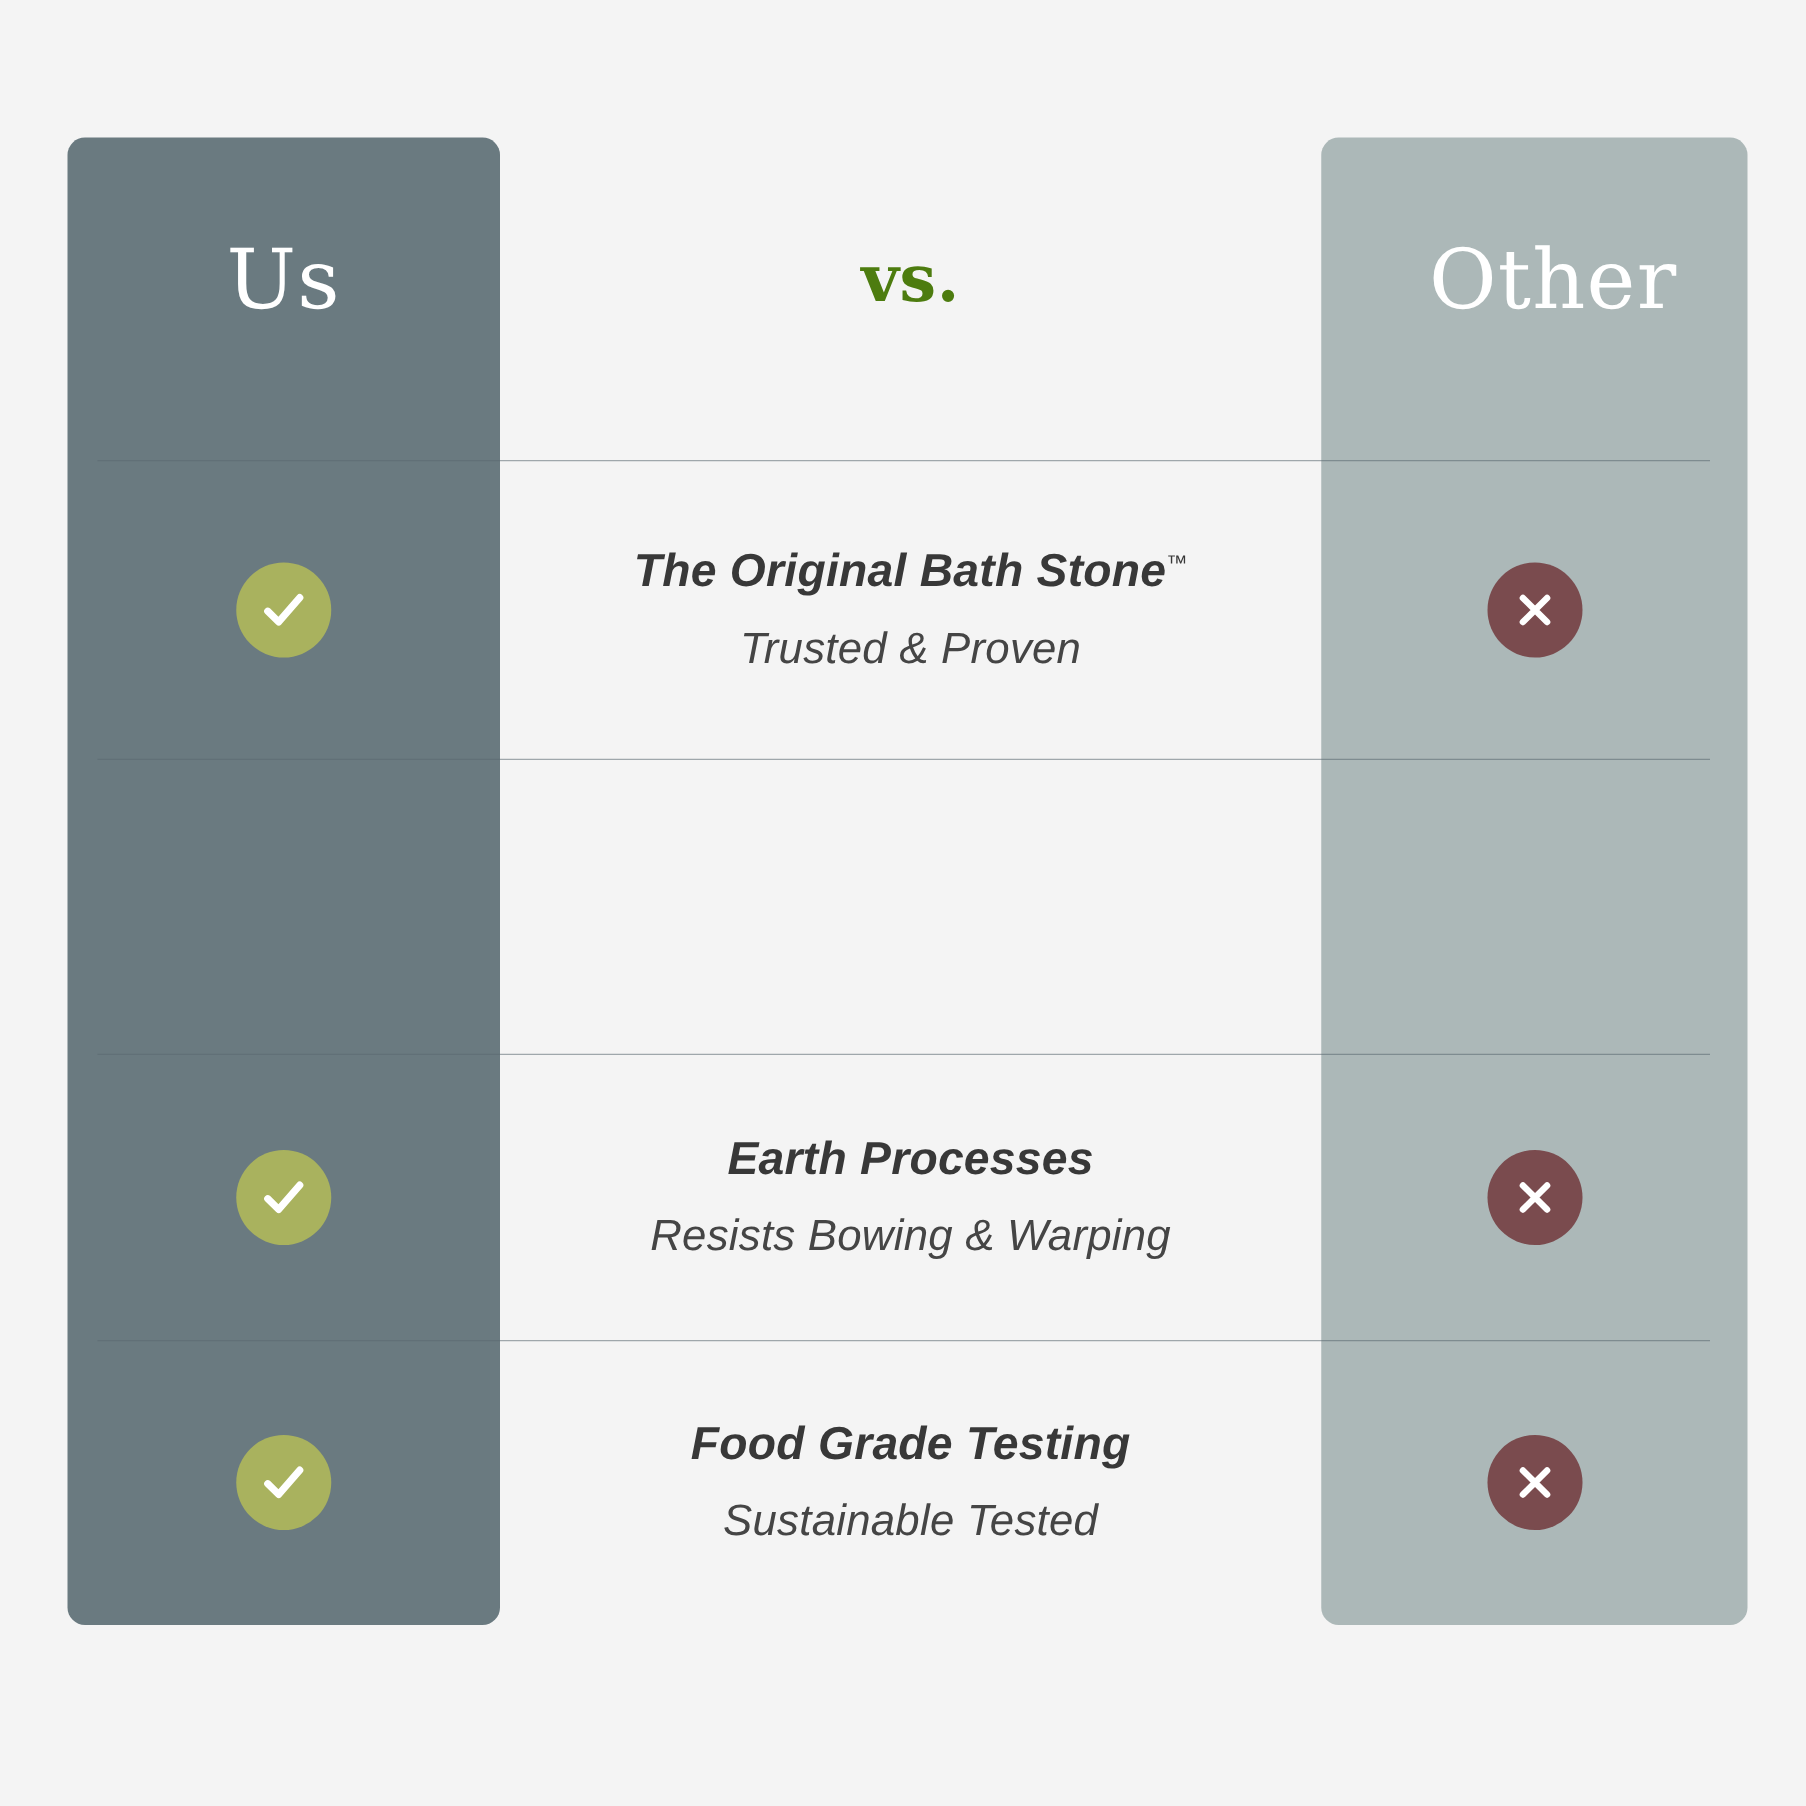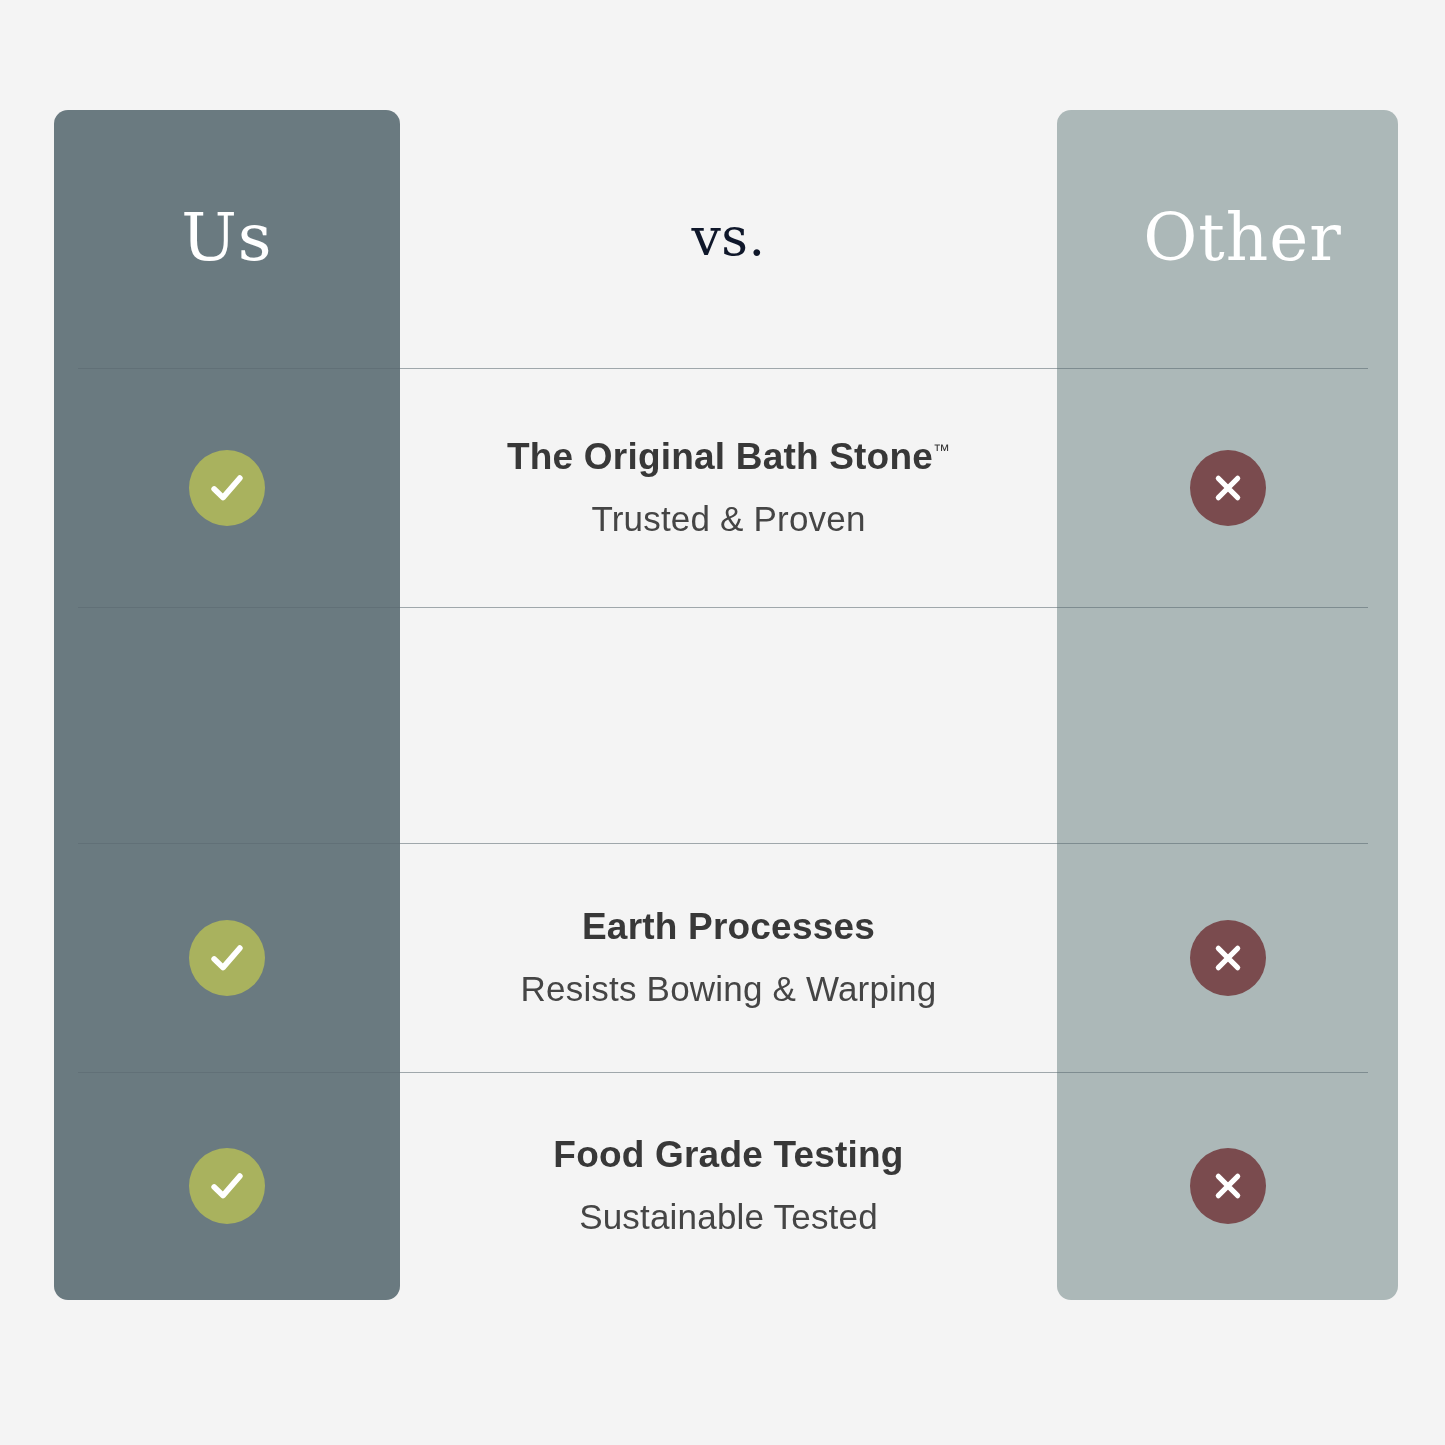--- a/index.html
+++ b/index.html
@@ -46,21 +46,21 @@
     left: 78px;
     width: 1290px;
     height: 1px;
     background: rgba(90, 104, 112, 0.55);
   }
 
   
   .header-row {
     position: absolute;
     left: 0;
-    top: 108px;
+    top: 94px;
     width: 1445px;
     height: 258px;
   }
   .header-cell {
     position: absolute;
     top: 0;
     height: 258px;
     display: flex;
     align-items: center;
     justify-content: center;
@@ -70,23 +70,24 @@
   .header-cell.us {
     left: 54px;
     width: 346px;
     color: #ffffff;
     font-size: 66px;
     letter-spacing: 1px;
   }
   .header-cell.mid {
     left: 400px;
     width: 657px;
-    color: #0f172a;
+    color: #4d7c0f;
     font-size: 52px;
     letter-spacing: 0.5px;
+    font-weight: bold;
   }
   .header-cell.other {
     left: 1057px;
     width: 371px;
     color: #ffffff;
     font-size: 66px;
     letter-spacing: 1px;
   }
 
   
@@ -98,21 +99,21 @@
   .cell {
     position: absolute;
     top: 0;
     height: 100%;
     display: flex;
     align-items: center;
     justify-content: center;
     box-sizing: border-box;
   }
   .cell.us    { left: 54px;   width: 346px; }
-  .cell.mid   { left: 400px;  width: 657px; flex-direction: column; }
+  .cell.mid   { left: 400px;  width: 657px; flex-direction: column; font-style: italic; }
   .cell.other { left: 1057px; width: 341px; }
 
   
   .badge {
     width: 76px;
     height: 76px;
     border-radius: 50%;
     display: flex;
     align-items: center;
     justify-content: center;

